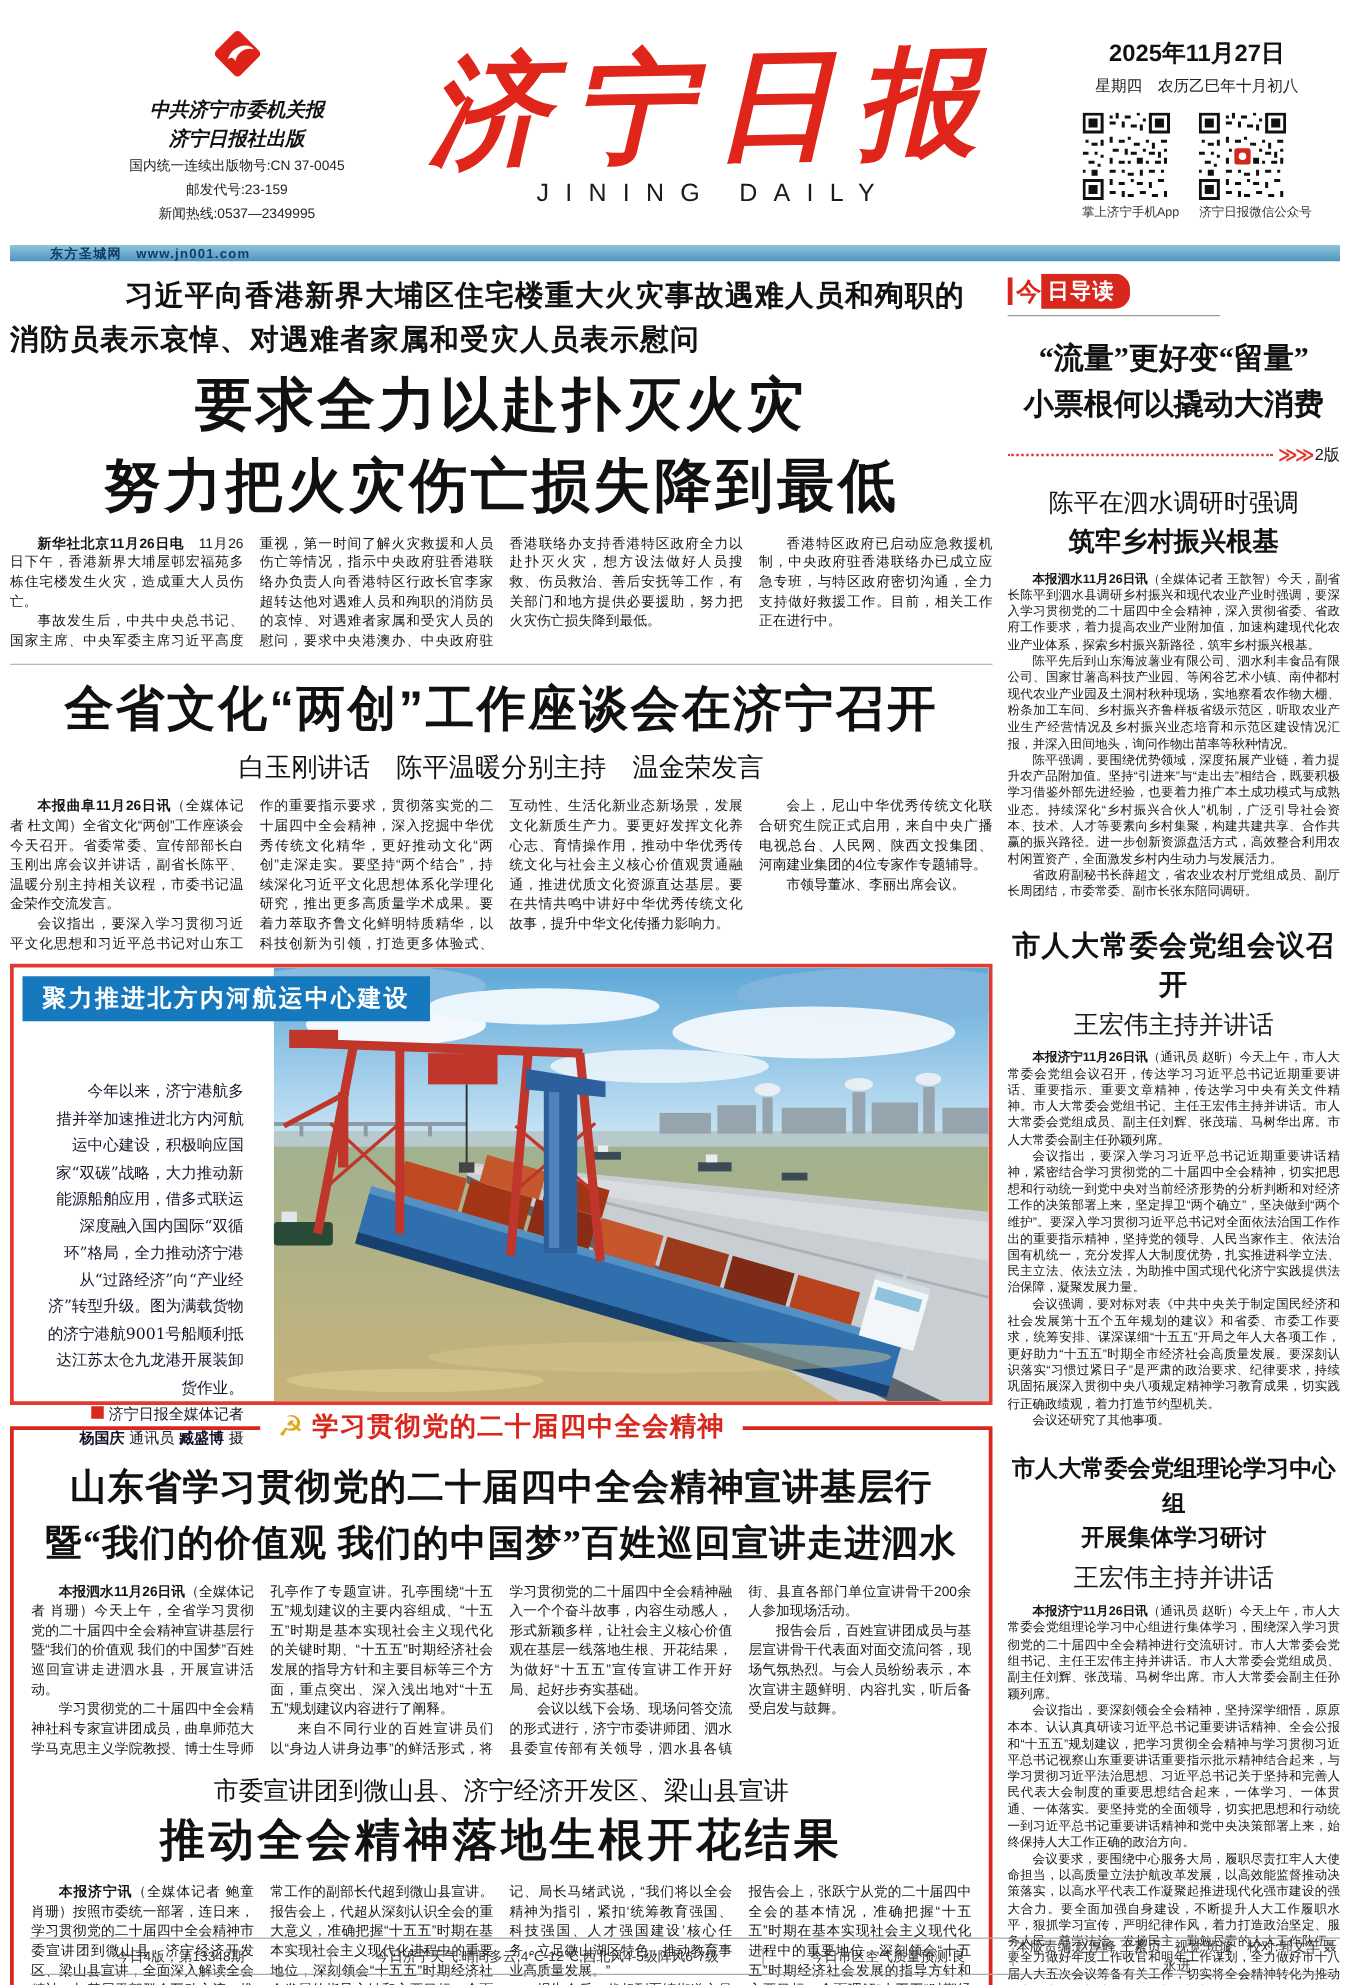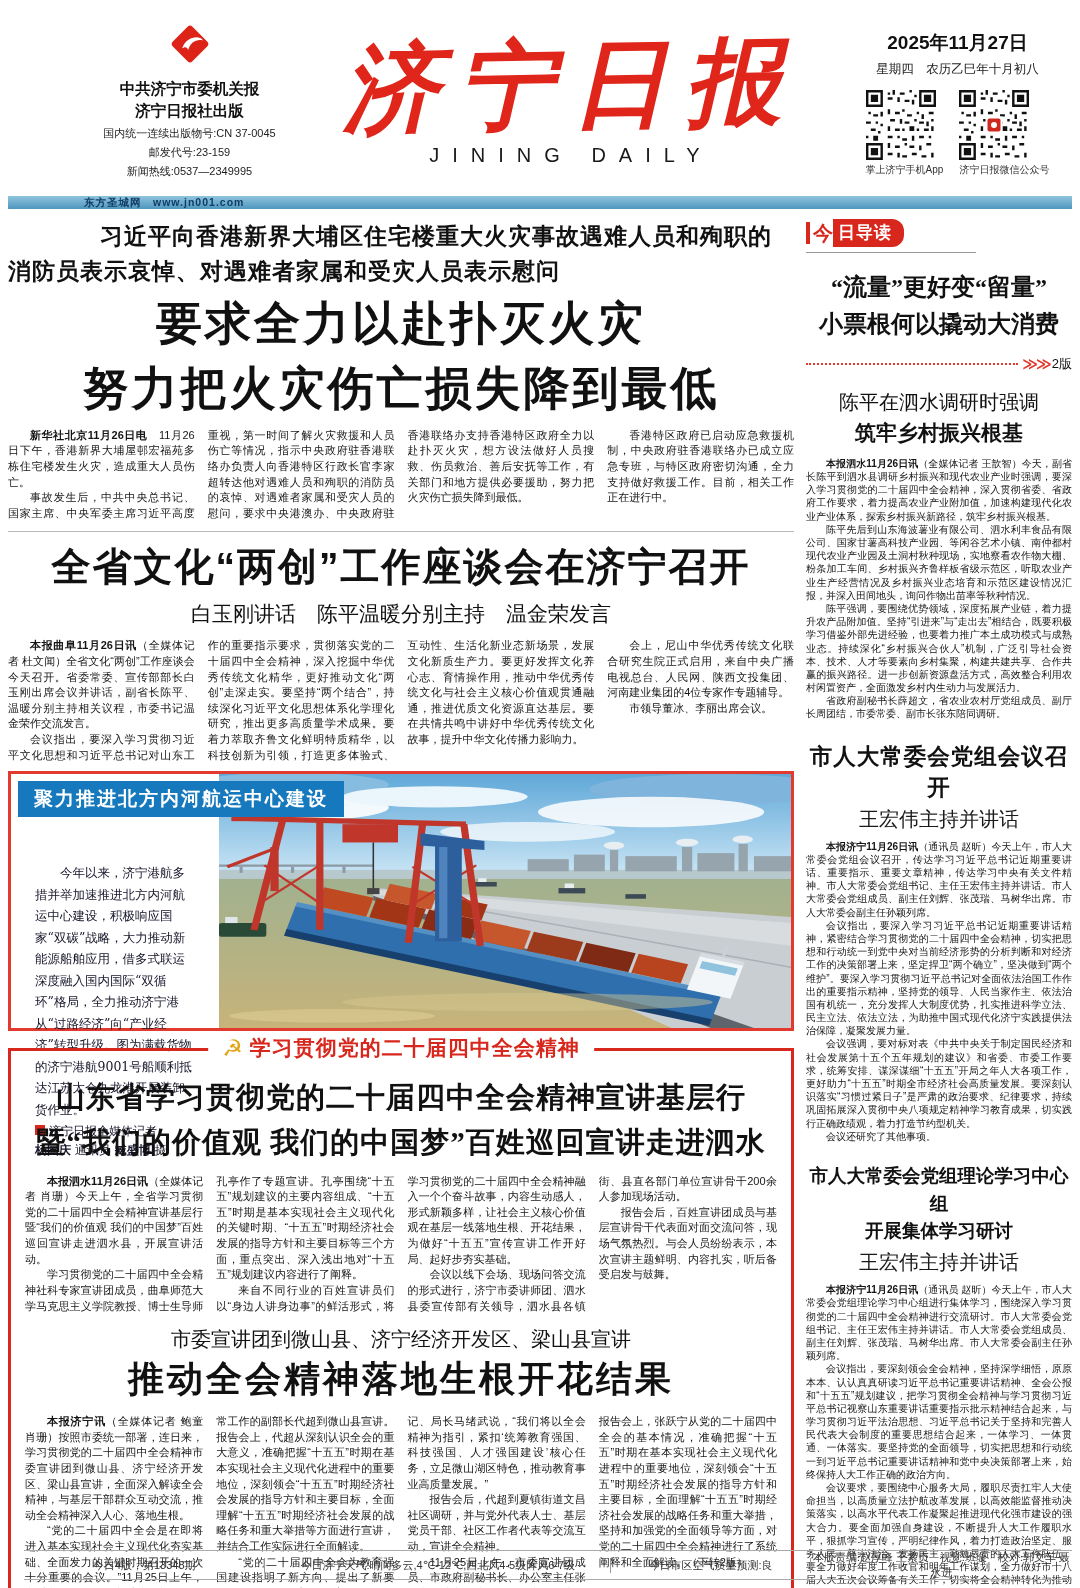--- a/index.html
+++ b/index.html
@@ -7,56 +7,56 @@
     --ink:#111; --grey:#555;
   }
   *{box-sizing:border-box; margin:0; padding:0;}
   body{background:#e9e9e9; font-family:"Liberation Sans","DejaVu Sans",sans-serif; color:var(--ink);}
   .page{width:1080px; height:1588px; background:#fff; margin:0 auto; position:relative; overflow:hidden;}
 
   
   .masthead{display:flex; align-items:center; height:192px; padding:6px 10px 0;}
   .mh-left{width:215px; margin-left:72px; text-align:center; flex:none;}
   .mh-logo{width:52px; height:52px; margin-bottom:4px;}
-  .mh-org{font-weight:bold; font-size:15.5px; line-height:1.45;}
+  .mh-org{font-weight:bold; font-size:15.5px; line-height:1.45;font-style:italic;}
   .mh-meta{font-size:11px; line-height:1.55; color:#222; margin-top:2px;}
   .mh-center{flex:1; text-align:center; padding-top:4px;}
   .brand{font-family:"DejaVu Serif","Liberation Serif",serif; font-style:italic; font-weight:bold;
          font-size:96px; color:#e0251a; letter-spacing:18px; line-height:1.05; transform:rotate(-1deg); white-space:nowrap;}
   .brand-en{font-size:20px; letter-spacing:13px; color:#1a1a1a; margin-top:8px;}
   .mh-right{width:225px; flex:none; text-align:center; padding-top:8px;}
   .mh-date{font-size:19px; font-weight:bold;}
   .mh-date2{font-size:12.5px; margin-top:5px; color:#222;}
   .qrs{display:flex; justify-content:center; gap:16px; margin-top:12px;}
   .qr-svg{width:70px; height:70px; display:block;}
   .qr-label{font-size:10px; margin-top:3px; color:#333;}
 
   
   .topbar{height:13px; margin:4px 8px 0; background:linear-gradient(#8fc4de,#4e96bd);
-          display:flex; align-items:center; padding-left:76px;}
+          display:flex; align-items:center; padding-left:32px;}
   .topbar span{font-size:10.5px; font-weight:bold; color:#113c66; letter-spacing:1px;}
 
   
   .main{display:flex; gap:12px; padding:10px 8px 0;}
   .col-left{width:786px; flex:none;}
   .col-right{flex:1; overflow:hidden;}
 
   
   .lead-kicker{font-size:23px; font-weight:900; line-height:1.5; text-indent:92px; letter-spacing:1px;}
   .lead-h{font-size:46px; font-weight:900; text-align:center; letter-spacing:3px; line-height:1.28; margin-top:6px;}
   .cols4{column-count:4; column-gap:13px; font-size:11px; line-height:1.42; text-align:justify; color:#151515; margin-top:10px;}
   .cols4 p{text-indent:2em;}
   .rule{border-top:1px solid #b9b9b9; margin:10px 0 8px;}
 
   
   .cult-h{font-size:39px; font-weight:900; text-align:center; letter-spacing:2px;}
   .cult-sub{font-family:"Liberation Serif","DejaVu Serif",serif; font-weight:normal; font-size:21px; text-align:center; margin-top:6px;}
 
   
-  .photo-box{border:3px solid #e23a2e; margin-top:8px; height:260px; position:relative; display:flex; background:#fff;}
+  .photo-box{border:3px solid #e23a2e; margin-top:8px; height:353px; position:relative; display:flex; background:#fff;text-align:right;}
   .photo-label{position:absolute; top:7px; left:7px; z-index:3; background:var(--blue-label); color:#fff;
                font-size:19px; font-weight:bold; letter-spacing:2px; padding:5px 16px;}
   .photo-caption{width:208px; flex:none; padding:88px 24px 0 24px; font-family:"DejaVu Serif","Liberation Serif",serif;
                  font-size:12.5px; line-height:1.72; color:#15152a;}
   .photo-caption p{text-indent:2em;}
   .credit{margin-top:2px; font-size:12px; line-height:1.6;}
   .sq{display:inline-block; width:10px; height:10px; background:var(--red); margin-right:4px;}
   .photo{flex:1; position:relative;}
   .photo svg{position:absolute; inset:0; width:100%; height:100%;}
 

